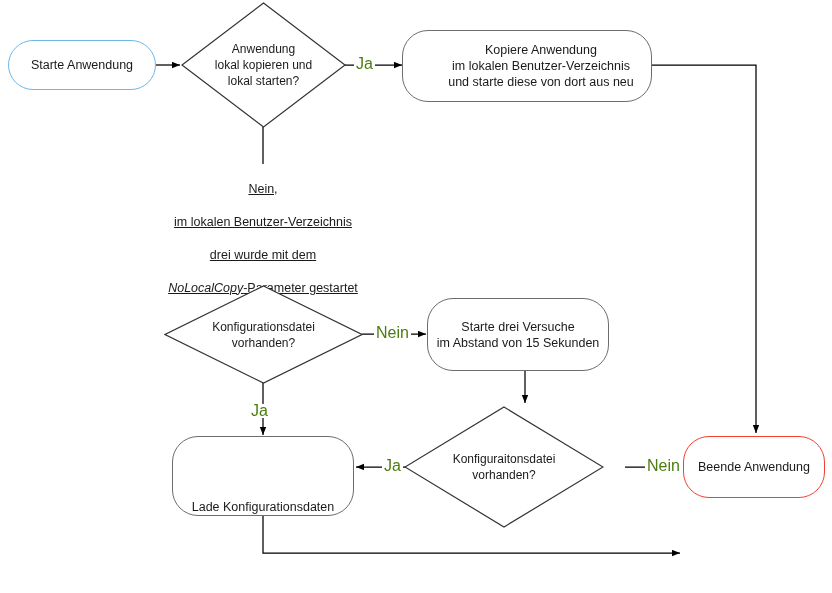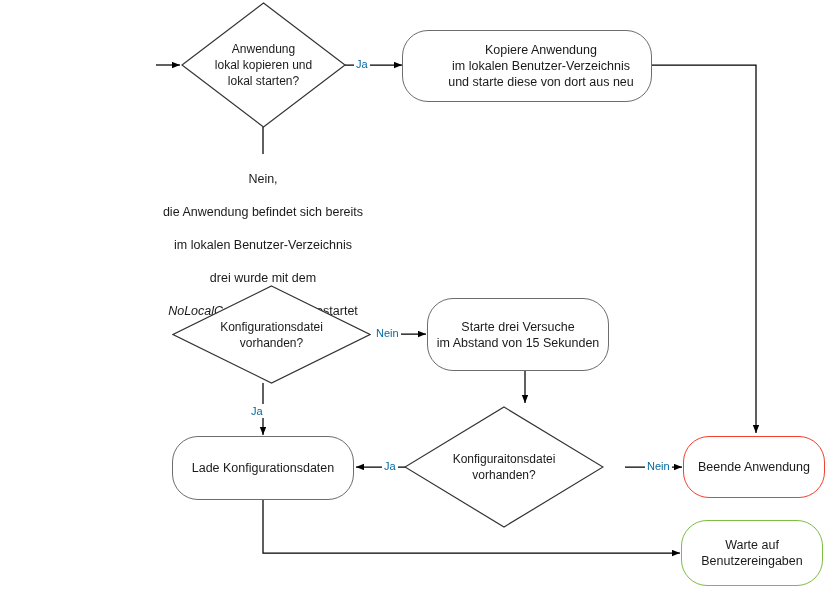--- a/index.html
+++ b/index.html
@@ -64,23 +64,23 @@
     align-items: center;
     justify-content: center;
     text-align: center;
     font-size: 12px;
     line-height: 16px;
     color: #1a1a1a;
     white-space: pre-line;
   }
   .edge-label {
     position: absolute;
-    font-size: 11px;
+    font-size: 16px;
     line-height: 14px;
-    color: #0369a1;
+    color: #4d7c0f;
     background: #ffffff;
     padding: 0 2px;
     white-space: nowrap;
   }
   .note-block {
     position: absolute;
     text-align: center;
     font-size: 12.5px;
     line-height: 16.5px;
     color: #1a1a1a;
@@ -118,47 +118,49 @@
       <line x1="525" y1="371" x2="525" y2="403" marker-end="url(#arrow)"></line>
 
       <line x1="425" y1="467" x2="356" y2="467" marker-end="url(#arrow)"></line>
 
       <line x1="625" y1="467" x2="682" y2="467" marker-end="url(#arrow)"></line>
 
       <path d="M263,500 L263,553 L680,553" marker-end="url(#arrow)"></path>
     </g>
   </svg>
 
+  <div class="node rounded accent-blue" style="left:8px; top:40px; width:148px; height:50px;">
+    <span class="nodetext">Starte Anwendung</span>
+  </div>
 
   <div class="diamond-wrap" style="left:181px; top:2px; width:165px; height:126px;">
     <svg viewBox="0 0 165 126" preserveAspectRatio="none">
       <polygon points="82.5,1 164,63 82.5,125 1,63" fill="#ffffff" stroke="#333333" stroke-width="1.2"></polygon>
     </svg>
     <div class="diamond-label">Anwendung
 lokal kopieren und
 lokal starten?</div>
   </div>
 
   <div class="node rounded accent-gray" style="left:402px; top:30px; width:250px; height:72px;padding-left:28px;">
     <span class="nodetext">Kopiere Anwendung
 im lokalen Benutzer-Verzeichnis
 und starte diese von dort aus neu</span>
   </div>
 
   <div class="edge-label" style="left:354px; top:57px;">Ja</div>
 
-  <div class="note-block" style="left:143px; top:154px; width:240px;">
+  <div class="note-block" style="left:143px; top:164px; width:240px;text-decoration:underline;">
     <div>Nein,</div>
-    <div>die Anwendung befindet sich bereits</div>
     <div>im lokalen Benutzer-Verzeichnis</div>
     <div>drei wurde mit dem</div>
     <div><span class="ital">NoLocalCopy</span><span>-Parameter gestartet</span></div>
   </div>
 
-  <div class="diamond-wrap" style="left:172px; top:285px; width:199px; height:99px;">
+  <div class="diamond-wrap" style="left:164px; top:285px; width:199px; height:99px;">
     <svg viewBox="0 0 199 99" preserveAspectRatio="none">
       <polygon points="99.5,1 198,49.5 99.5,98 1,49.5" fill="#ffffff" stroke="#333333" stroke-width="1.2"></polygon>
     </svg>
     <div class="diamond-label">Konfigurationsdatei
 vorhanden?</div>
   </div>
 
   <div class="edge-label" style="left:374px; top:326px;">Nein</div>
 
   <div class="node rounded accent-gray" style="left:427px; top:298px; width:182px; height:73px;">
@@ -173,26 +175,22 @@
       <polygon points="100,1 199,61 100,121 1,61" fill="#ffffff" stroke="#333333" stroke-width="1.2"></polygon>
     </svg>
     <div class="diamond-label">Konfiguraitonsdatei
 vorhanden?</div>
   </div>
 
   <div class="edge-label" style="left:382px; top:459px;">Ja</div>
 
   <div class="edge-label" style="left:645px; top:459px;">Nein</div>
 
-  <div class="node rounded accent-gray" style="left:172px; top:436px; width:182px; height:64px;">
+  <div class="node rounded accent-gray" style="left:172px; top:436px; width:182px; height:80px;align-items:flex-end;">
     <span class="nodetext">Lade Konfigurationsdaten</span>
   </div>
 
   <div class="node rounded accent-red" style="left:683px; top:436px; width:142px; height:62px;">
     <span class="nodetext">Beende Anwendung</span>
   </div>
 
-  <div class="node rounded accent-green" style="left:681px; top:520px; width:142px; height:66px;">
-    <span class="nodetext">Warte auf
-Benutzereingaben</span>
-  </div>
 
 </div>
 
 </body></html>

